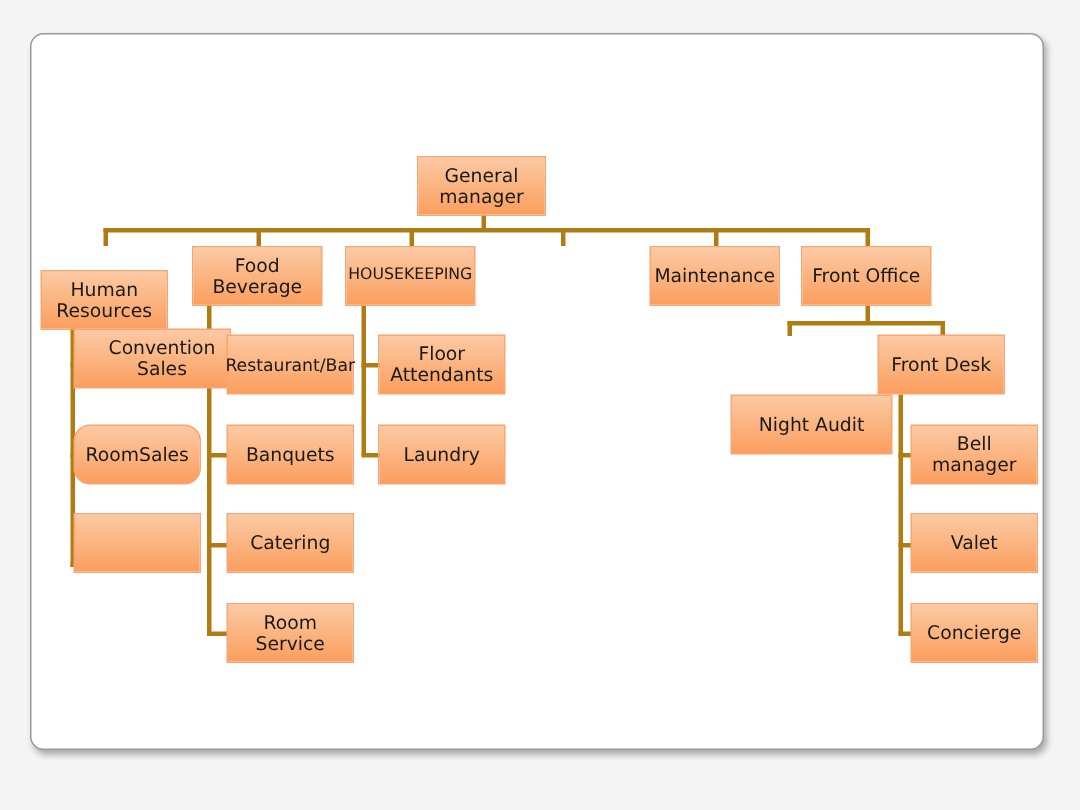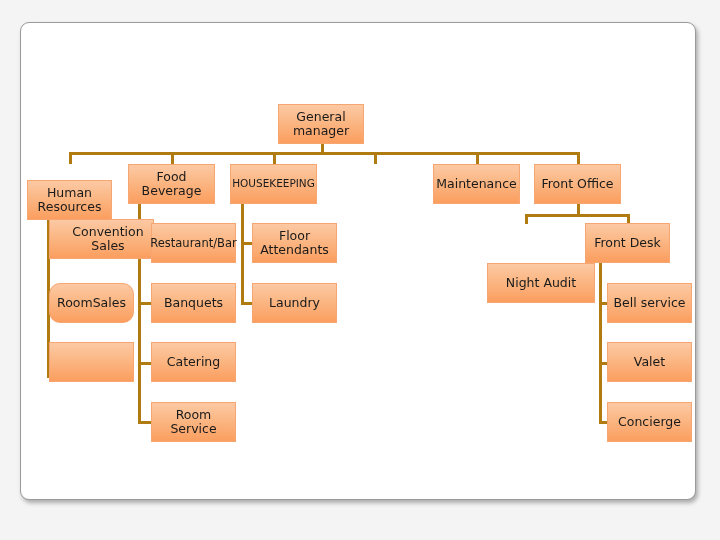--- a/index.html
+++ b/index.html
@@ -139,19 +139,19 @@
 
   <div class="node fs12" style="left:252px; top:223px; width:85px; height:40px;">Floor
 Attendants</div>
 
   <div class="node fs12" style="left:252px; top:283px; width:85px; height:40px;">Laundry</div>
 
   <div class="node fs12" style="left:487px; top:223px; width:108px; height:40px;margin-top:40px;">Night Audit</div>
 
   <div class="node fs12" style="left:585px; top:223px; width:85px; height:40px;">Front Desk</div>
 
-  <div class="node fs12" style="left:607px; top:283px; width:85px; height:40px;">Bell service</div>
+  <div class="node fs12" style="left:607px; top:283px; width:85px; height:40px;">Bell manager</div>
 
   <div class="node fs12" style="left:607px; top:342px; width:85px; height:40px;text-align:right;">Valet</div>
 
   <div class="node fs12" style="left:607px; top:402px; width:85px; height:40px;">Concierge</div>
 
 </div>
 
 </body></html>

